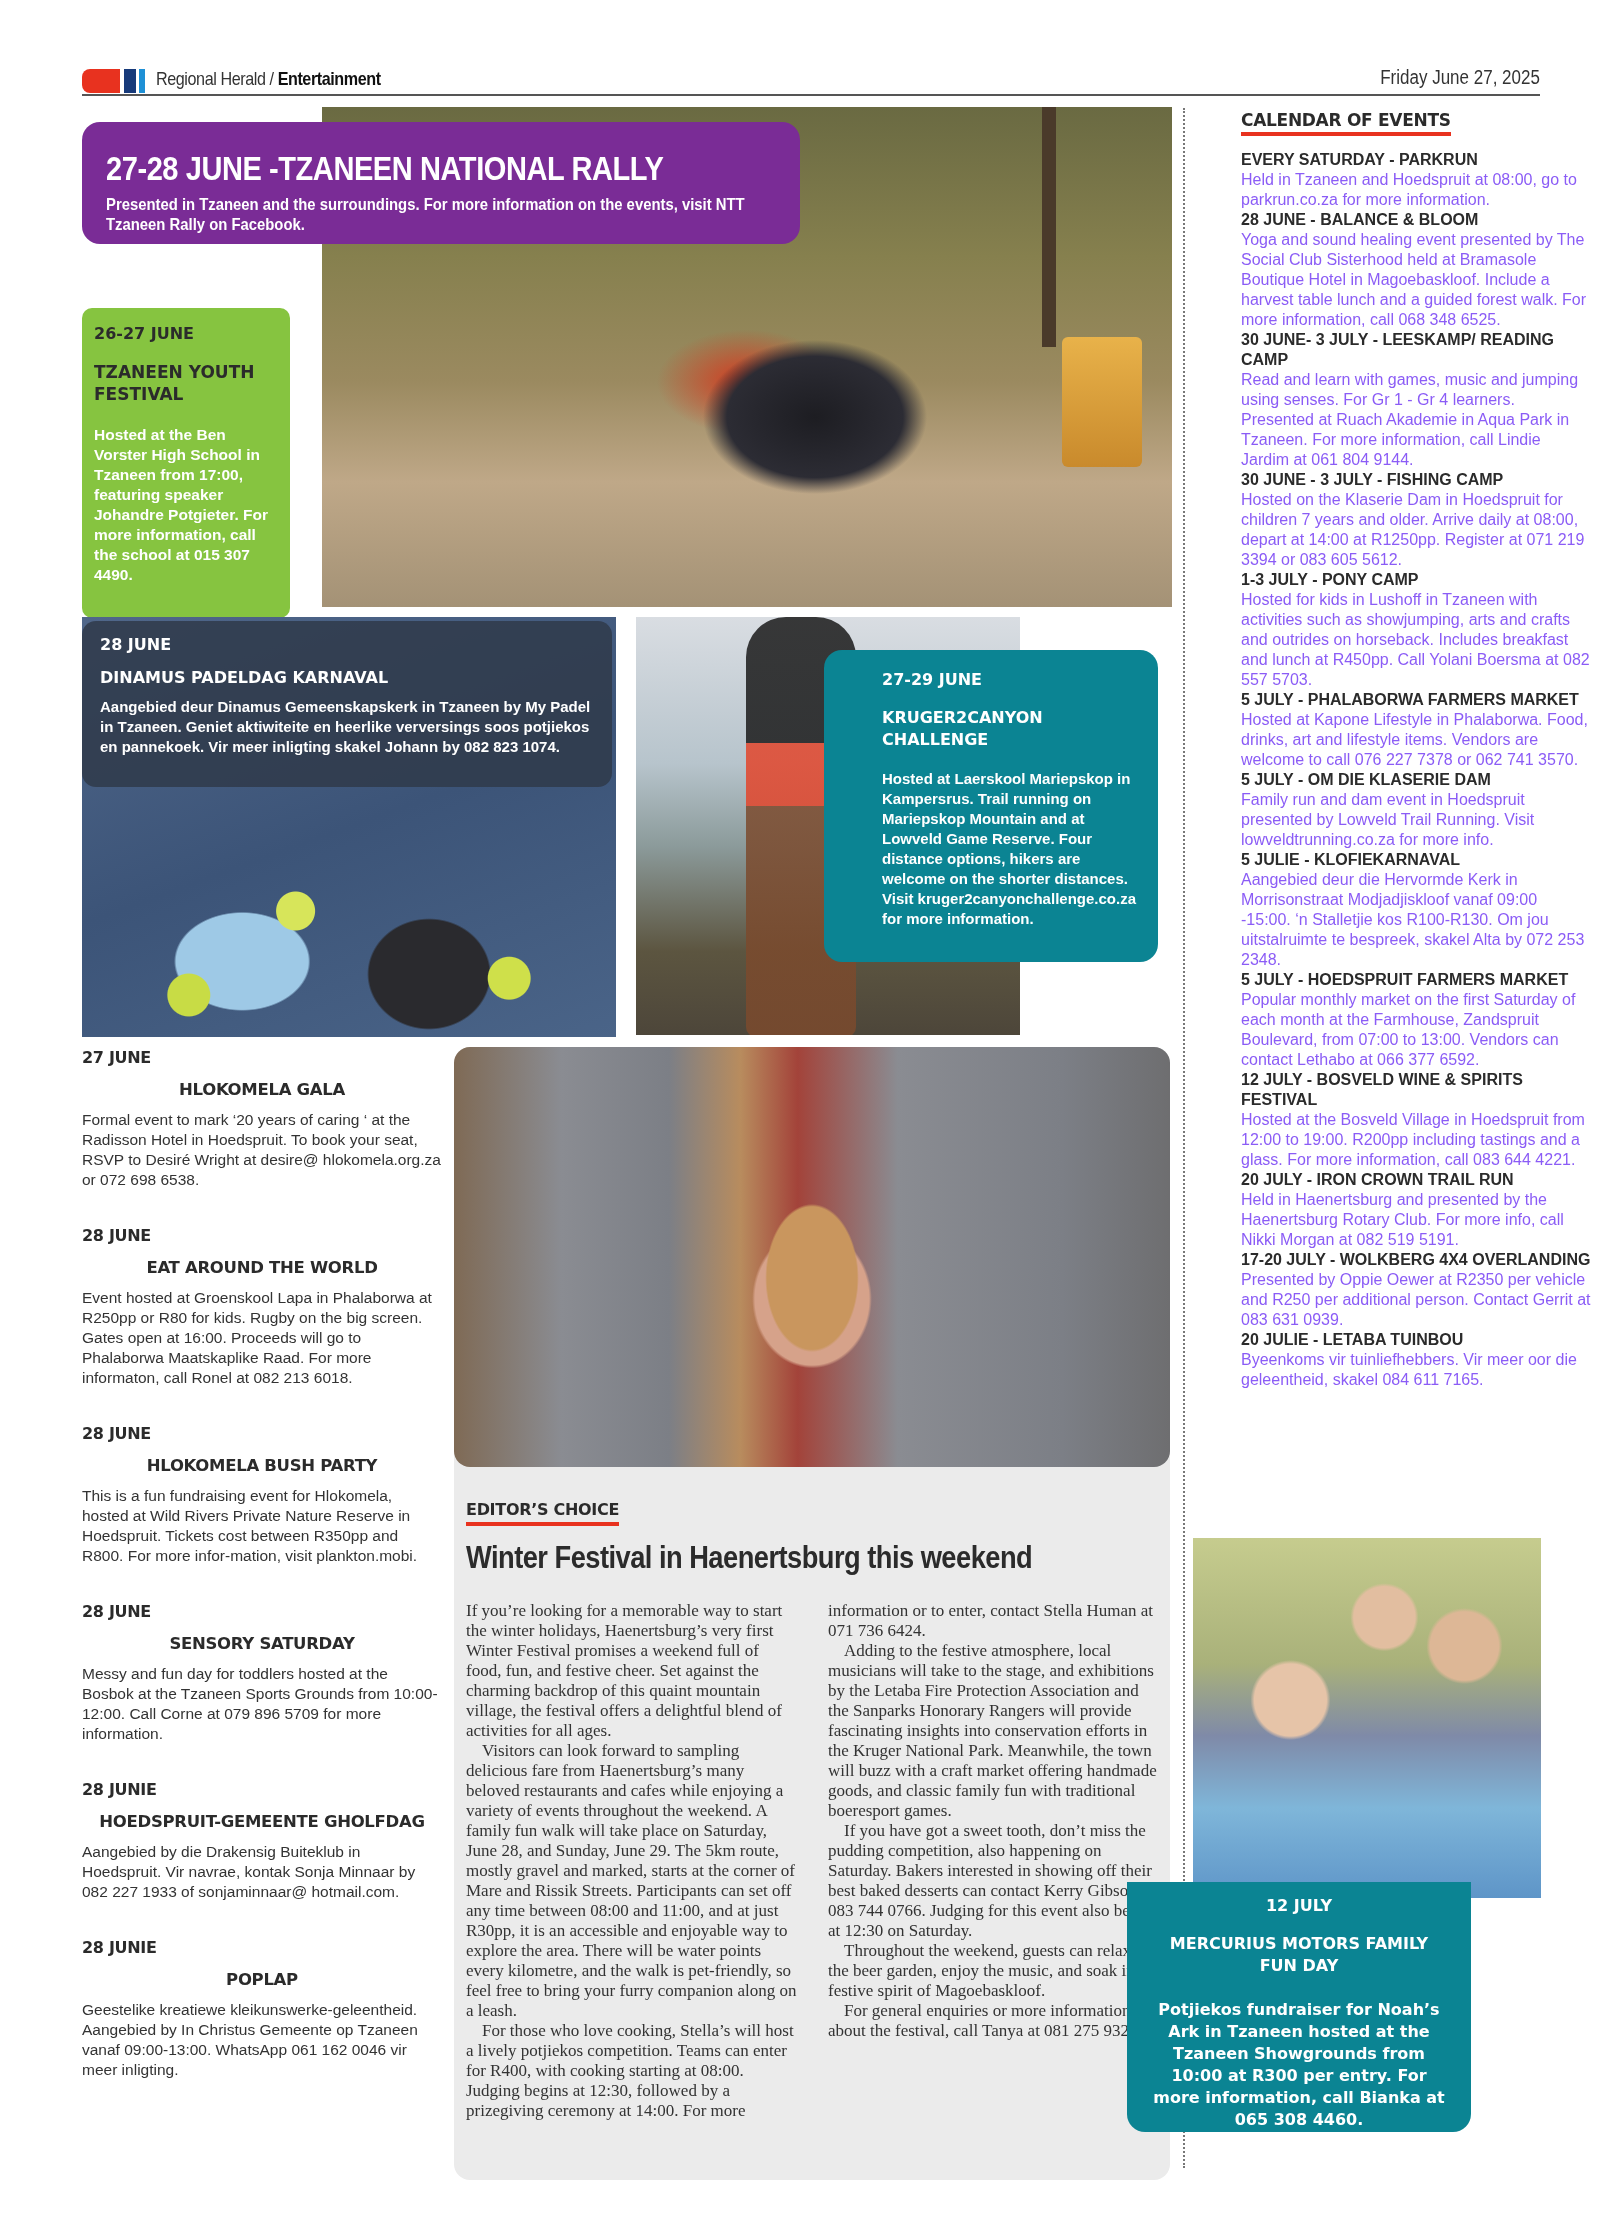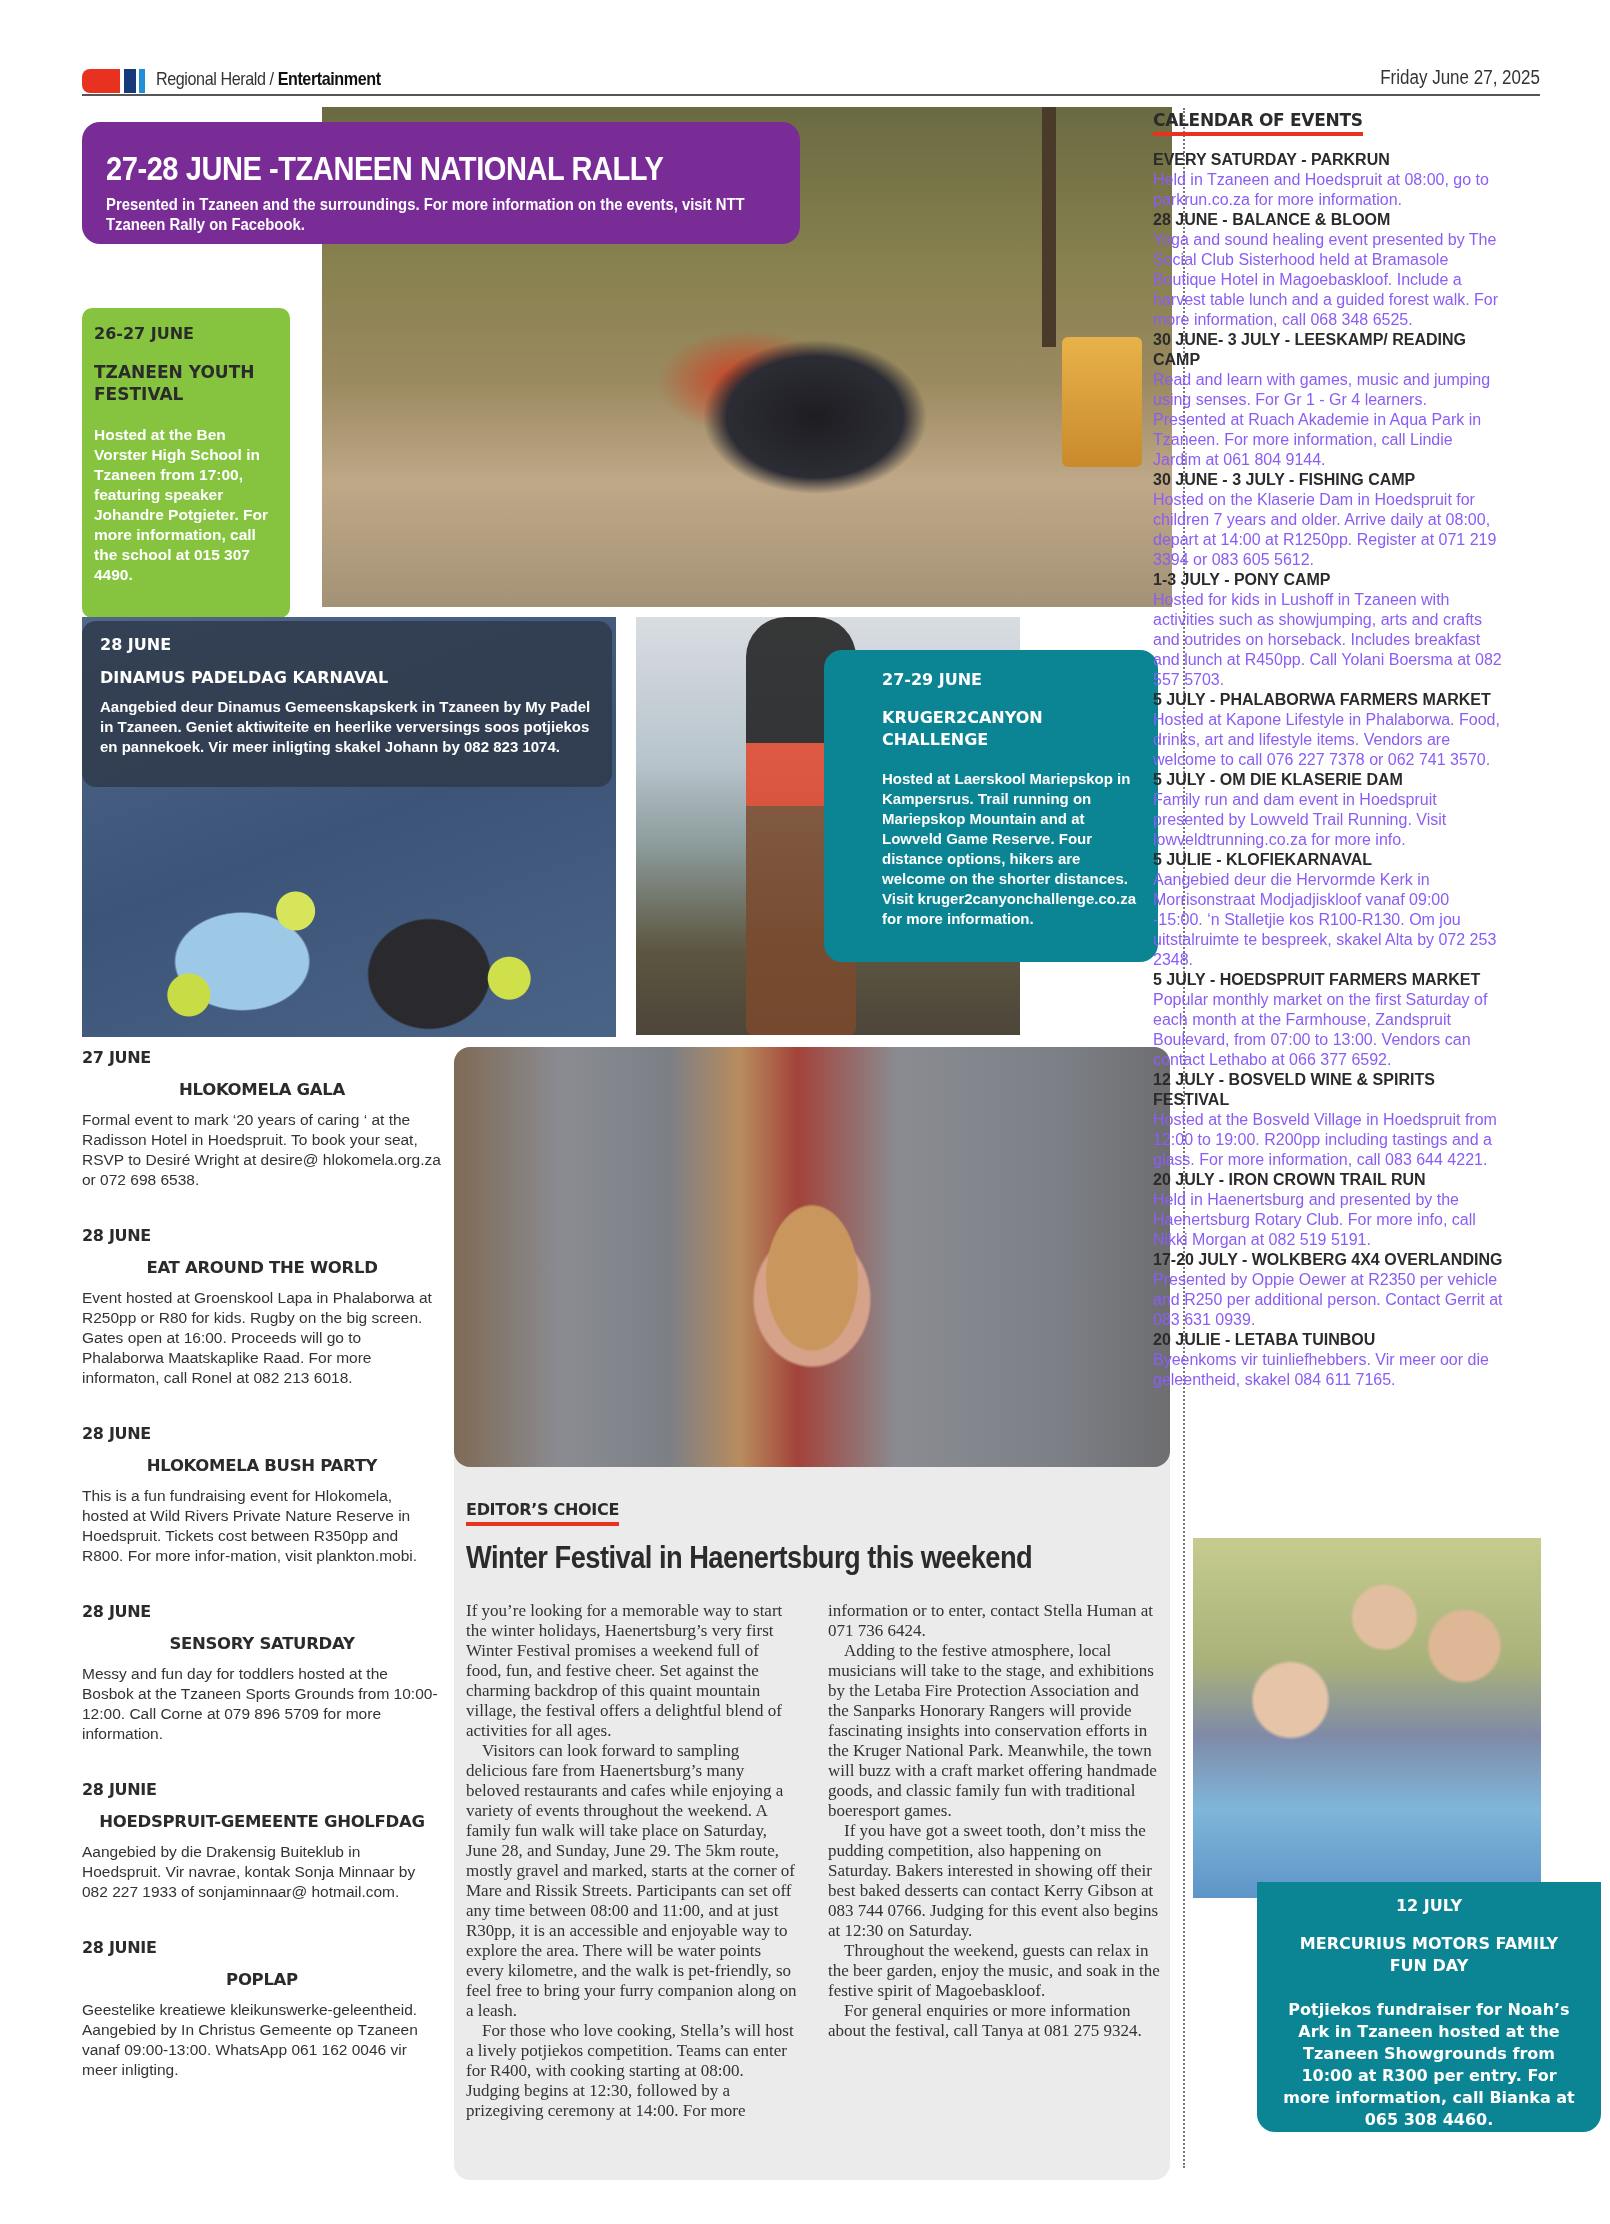--- a/index.html
+++ b/index.html
@@ -63,21 +63,21 @@
   .box-slate { left: 82px; top: 621px; width: 530px; height: 166px; background: rgba(48,58,74,0.86); padding: 14px 18px; border-radius: 14px; }
   .box-slate .date { font-weight: 800; font-size: 16px; font-family: "DejaVu Sans", sans-serif; }
   .box-slate .title { font-weight: 800; font-size: 16px; margin-top: 14px; font-family: "DejaVu Sans", sans-serif; }
   .box-slate .desc { font-weight: 700; font-size: 15px; line-height: 20px; margin-top: 10px; }
 
   .box-teal { left: 824px; top: 650px; width: 334px; height: 312px; background: #0b8493; padding: 20px 14px 14px 58px; }
   .box-teal .date { font-weight: 800; font-size: 16px; font-family: "DejaVu Sans", sans-serif; }
   .box-teal .title { font-weight: 800; font-size: 16px; line-height: 22px; margin-top: 18px; font-family: "DejaVu Sans", sans-serif; }
   .box-teal .desc { font-weight: 700; font-size: 15px; line-height: 20px; margin-top: 18px; }
 
-  .box-teal2 { left: 1257px; top: 1882px; width: 344px; height: 250px; background: #0b8493; padding: 14px 26px; text-align: center; border-radius: 0 0 18px 18px; }
+  .box-teal2 { left: 1127px; top: 1882px; width: 344px; height: 250px; background: #0b8493; padding: 14px 26px; text-align: center; border-radius: 0 0 18px 18px; }
   .box-teal2 .date { font-weight: 800; font-size: 16px; font-family: "DejaVu Sans", sans-serif; }
   .box-teal2 .title { font-weight: 800; font-size: 16px; line-height: 22px; margin-top: 18px; font-family: "DejaVu Sans", sans-serif; }
   .box-teal2 .desc { font-weight: 800; font-size: 16px; line-height: 22px; margin-top: 22px; font-family: "DejaVu Sans", sans-serif; }
 
   
   .left-col { position: absolute; left: 82px; top: 1048px; width: 360px; }
   .event { margin-bottom: 36px; }
   .event .date { font-family: "DejaVu Sans", sans-serif; font-weight: 800; font-size: 16px; color: #2b2b2b; letter-spacing: -0.3px; }
   .event .title { font-family: "DejaVu Sans", sans-serif; font-weight: 800; font-size: 16.5px; line-height: 22px; color: #2b2b2b; margin-top: 12px; letter-spacing: -0.3px; text-align: center; }
   .event .desc { font-size: 15.5px; line-height: 20px; color: #333; margin-top: 9px; }
@@ -85,21 +85,21 @@
   
   .editor-panel { position: absolute; left: 454px; top: 1047px; width: 716px; height: 1133px; background: #ebebeb; border-radius: 16px; }
   .editor-label { position: absolute; left: 466px; top: 1500px; font-family: "DejaVu Sans", sans-serif; font-weight: 800; font-size: 16px; color: #2b2b2b; letter-spacing: -0.3px; padding-bottom: 3px; border-bottom: 4px solid #e8321f; }
   .editor-headline { position: absolute; left: 466px; top: 1540px; font-family: "Liberation Sans Narrow", "Liberation Sans", sans-serif; font-weight: 700; font-size: 31px; color: #2b2b2b; letter-spacing: -0.6px; transform: scaleX(0.88); transform-origin: left; white-space: nowrap; }
   .article { position: absolute; left: 466px; top: 1601px; width: 694px; column-count: 2; column-gap: 30px; font-family: "Liberation Serif", serif; font-size: 17px; line-height: 20px; color: #333; height: 540px; column-fill: auto; }
   .article p { text-indent: 16px; }
   .article p:first-child { text-indent: 0; }
 
   
   .divider { position: absolute; left: 1183px; top: 108px; width: 0; height: 2060px; border-left: 2px dotted #777; }
-  .calendar { position: absolute; left: 1153px; top: 110px; width: 350px; }
+  .calendar { position: absolute; left: 1241px; top: 110px; width: 350px; }
   .cal-heading { font-family: "DejaVu Sans", sans-serif; font-weight: 800; font-size: 17px; color: #2b2b2b; display: inline-block; padding-bottom: 2px; border-bottom: 4px solid #e8321f; letter-spacing: -0.3px; }
   .cal-list { margin-top: 14px; }
   .cal-item .t { font-weight: 700; font-size: 16px; line-height: 20px; color: #2b2b2b; }
   .cal-item .d { font-size: 16px; line-height: 20px; color: #8b5cf6; }
 </style>
 </head>
 <body>
 
 <div class="header">
   <div class="logo-red"></div>

